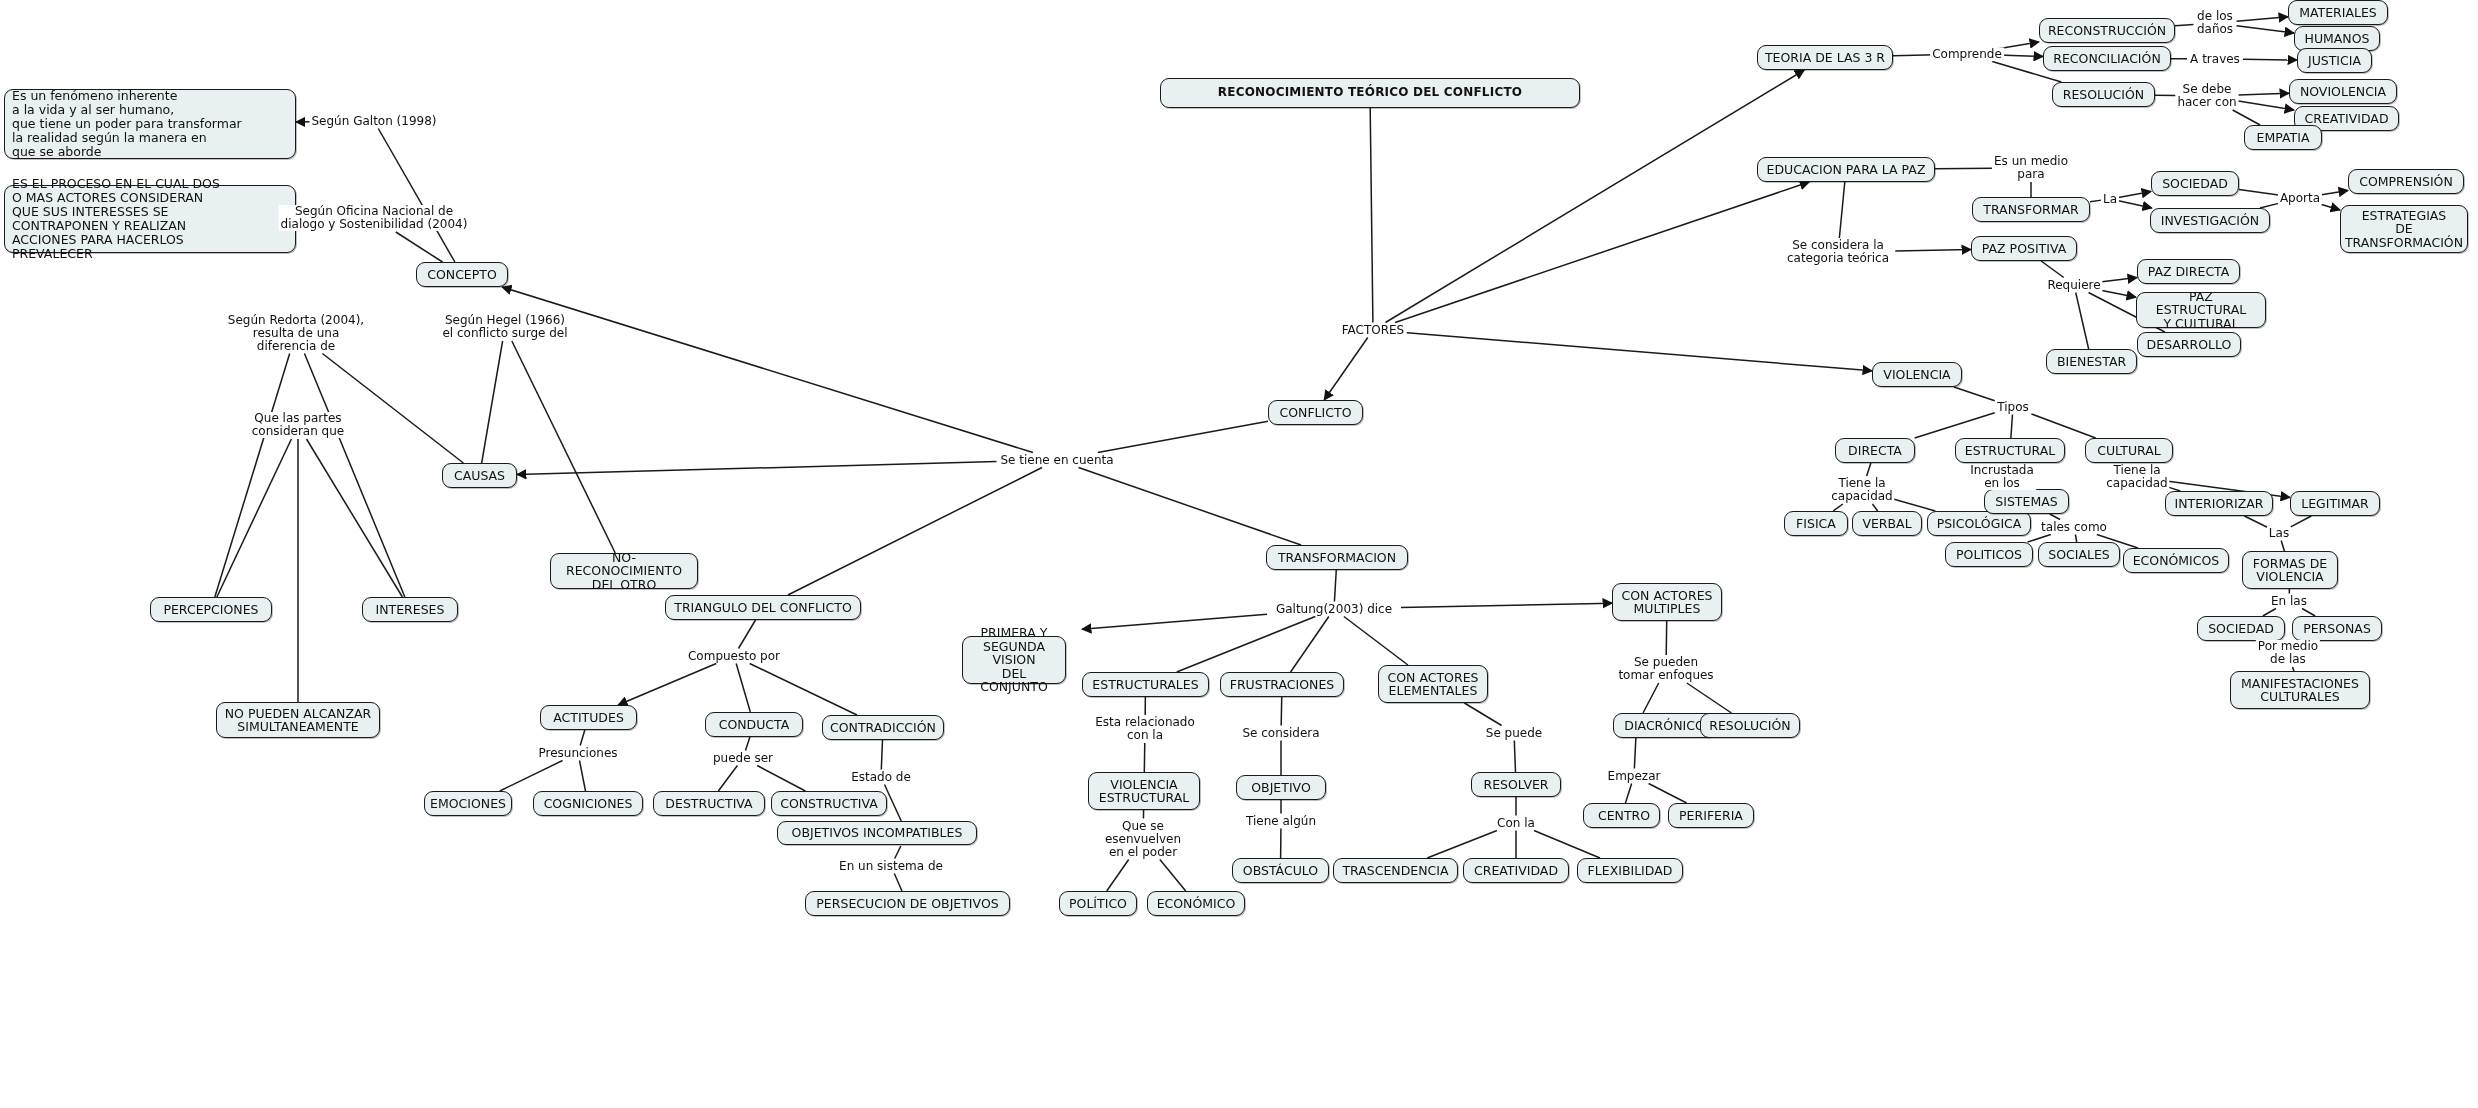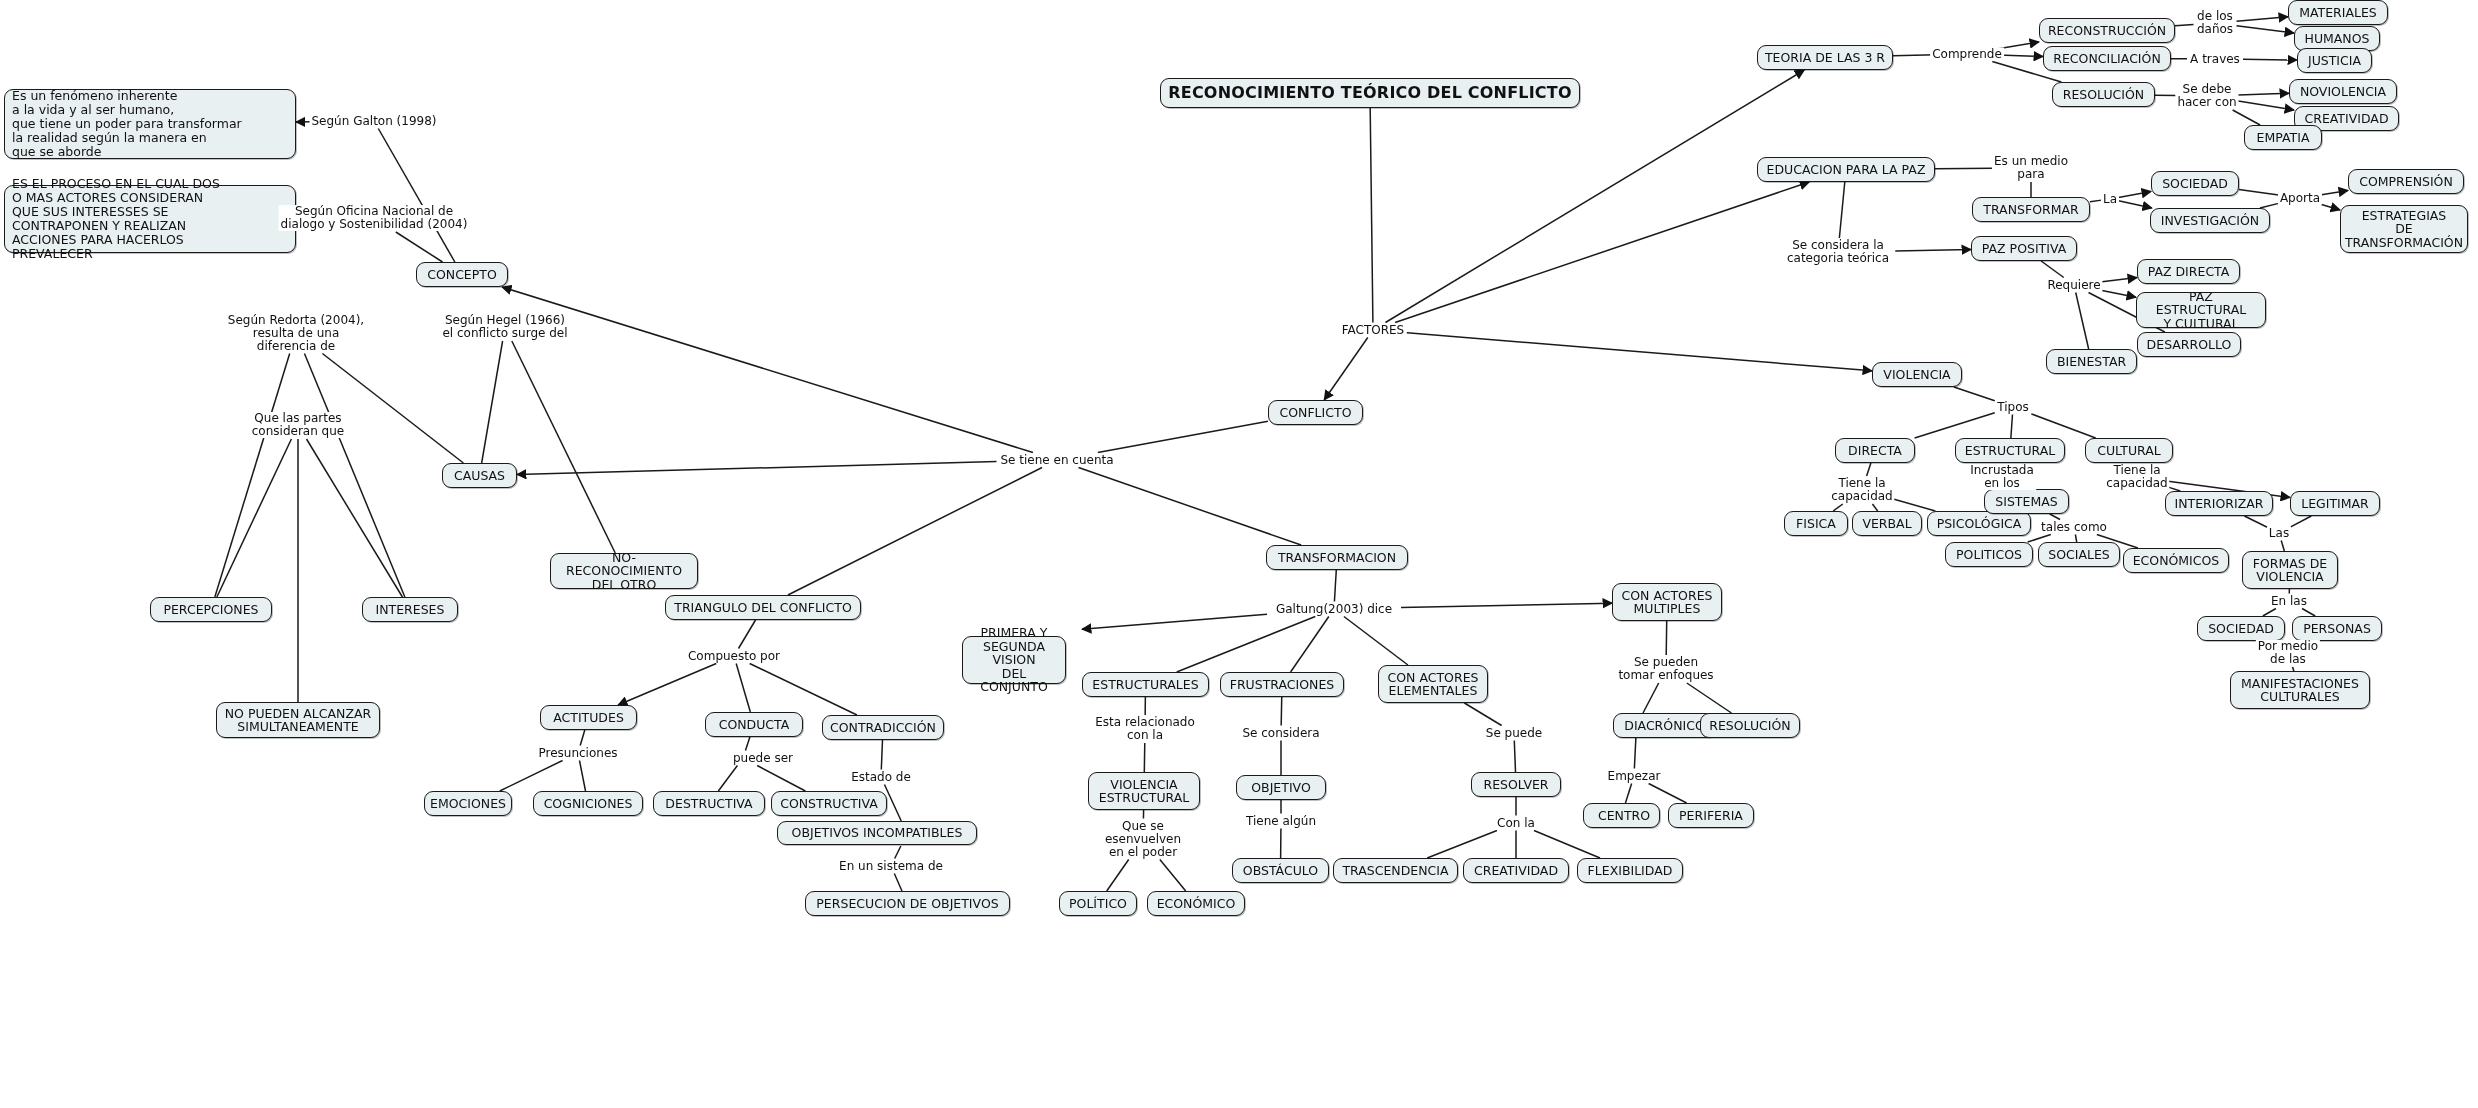--- a/index.html
+++ b/index.html
@@ -24,21 +24,21 @@
     display:flex;
     align-items:center;
     justify-content:center;
     padding:3px 6px;
     white-space:pre-line;
     box-shadow:1px 1px 0 rgba(0,0,0,0.25);
     z-index:3;
   }
   .node.title{
     font-weight:bold;
-    font-size:16px;
+    font-size:12px;
     letter-spacing:.2px;
   }
   .node.para{
     text-align:left;
     justify-content:flex-start;
     line-height:14px;
     font-size:12.5px;
     padding:5px 7px;
   }
   .lbl{
@@ -293,21 +293,21 @@
 resulta de una
 diferencia de</div>
       <div class="lbl" style="left: 505px; top: 327px;">Según Hegel (1966)
 el conflicto surge del</div>
       <div class="lbl" style="left: 298px; top: 425px;">Que las partes
 consideran que</div>
       <div class="lbl" style="left: 1373px; top: 330px;">FACTORES</div>
       <div class="lbl" style="left: 1057px; top: 460px;">Se tiene en cuenta</div>
       <div class="lbl" style="left: 734px; top: 656px;">Compuesto por</div>
       <div class="lbl" style="left: 578px; top: 753px;">Presunciones</div>
-      <div class="lbl" style="left: 743px; top: 758px; margin-left: 20px;">puede ser</div>
+      <div class="lbl" style="left: 743px; top: 758px;">puede ser</div>
       <div class="lbl" style="left: 881px; top: 777px;">Estado de</div>
       <div class="lbl" style="left: 891px; top: 866px;">En un sistema de</div>
       <div class="lbl" style="left: 1334px; top: 609px;">Galtung(2003)   dice</div>
       <div class="lbl" style="left: 1145px; top: 729px;">Esta relacionado
 con la</div>
       <div class="lbl" style="left: 1281px; top: 733px;">Se considera</div>
       <div class="lbl" style="left: 1143px; top: 839px;">Que se
 esenvuelven
 en el poder</div>
       <div class="lbl" style="left: 1281px; top: 821px;">Tiene algún</div>

